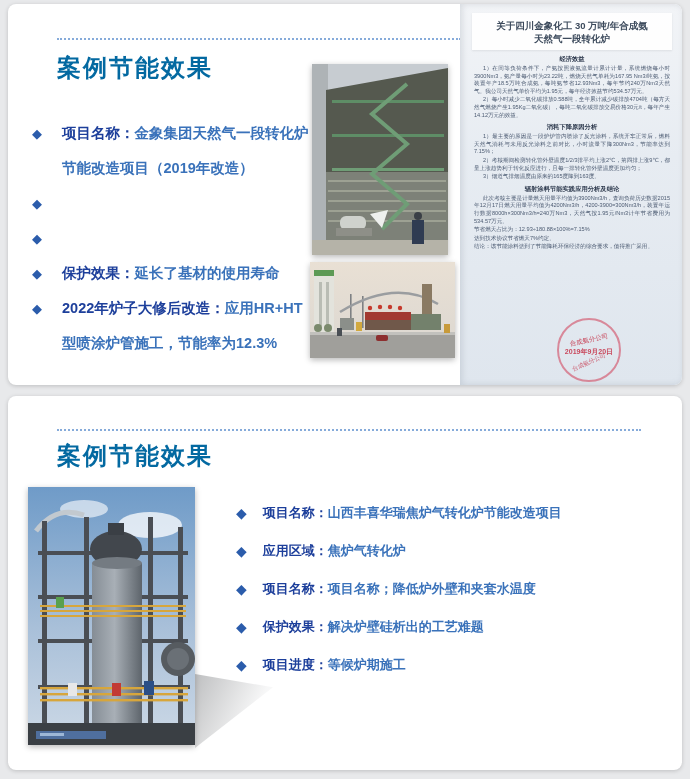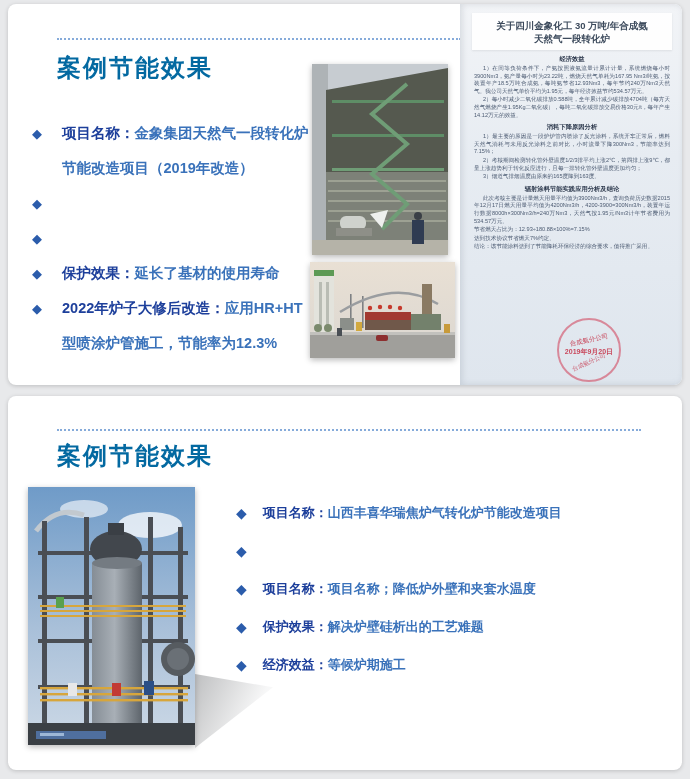--- a/index.html
+++ b/index.html
@@ -250,27 +250,28 @@
   </div>
   <div class="wedge"></div>
 
   <div class="bullets">
     <div class="brow">
       <span class="dm">◆</span>
       <p class="bt"><span class="lb">项目名称：</span><span class="vl">山西丰喜华瑞焦炉气转化炉节能改造项目</span></p>
     </div>
     <div class="brow">
       <span class="dm">◆</span>
+      <p class="bt"><span class="lb">应用区域：</span><span class="vl">焦炉气转化炉</span></p>
     </div>
     <div class="brow">
       <span class="dm">◆</span>
       <p class="bt"><span class="lb">项目名称：</span><span class="vl">项目名称；降低炉外壁和夹套水温度</span></p>
     </div>
     <div class="brow">
       <span class="dm">◆</span>
       <p class="bt"><span class="lb">保护效果：</span><span class="vl">解决炉壁硅析出的工艺难题</span></p>
     </div>
     <div class="brow">
       <span class="dm">◆</span>
-      <p class="bt"><span class="lb">经济效益：</span><span class="vl">等候炉期施工</span></p>
+      <p class="bt"><span class="lb">项目进度：</span><span class="vl">等候炉期施工</span></p>
     </div>
   </div>
 </section>
 
 </body></html>

